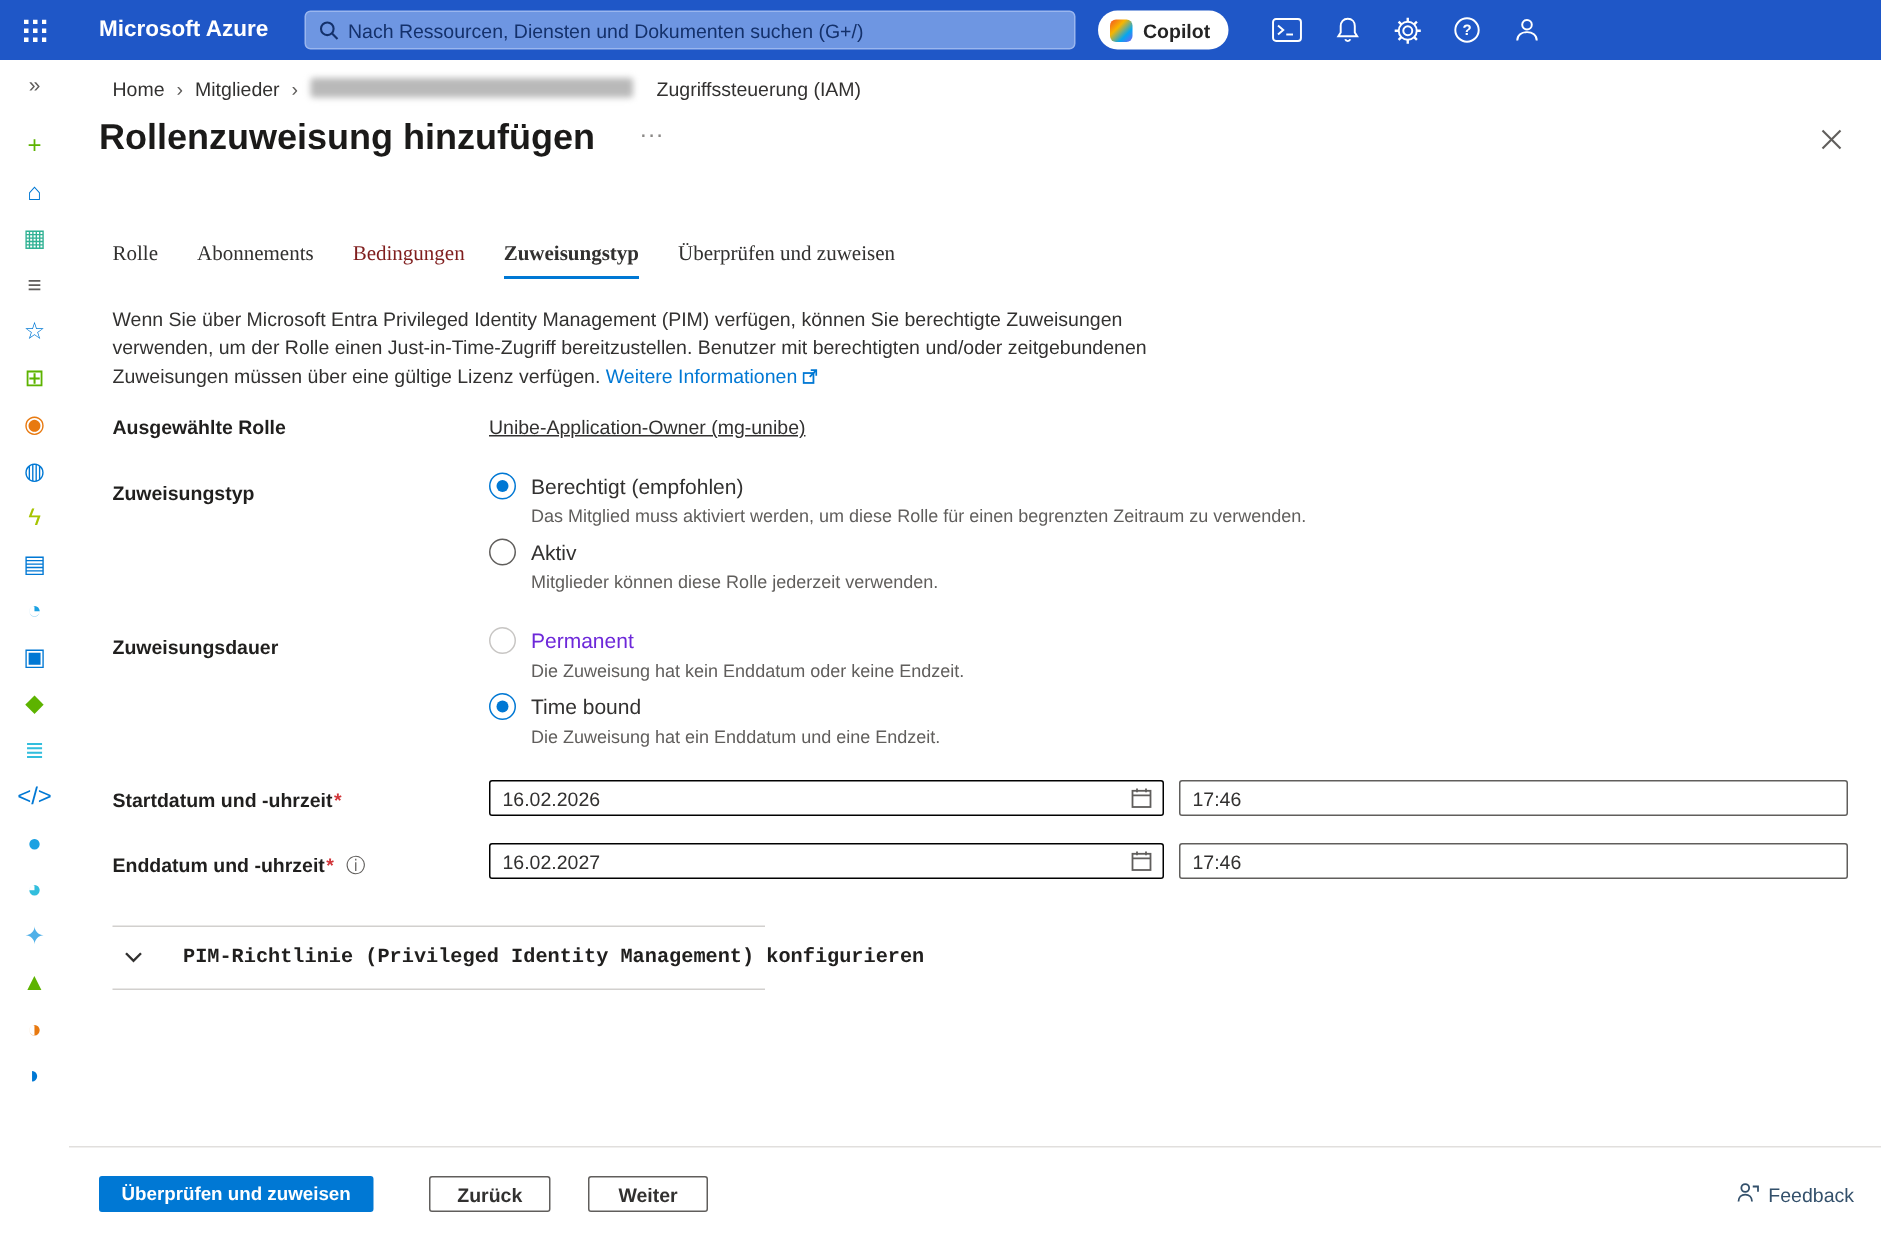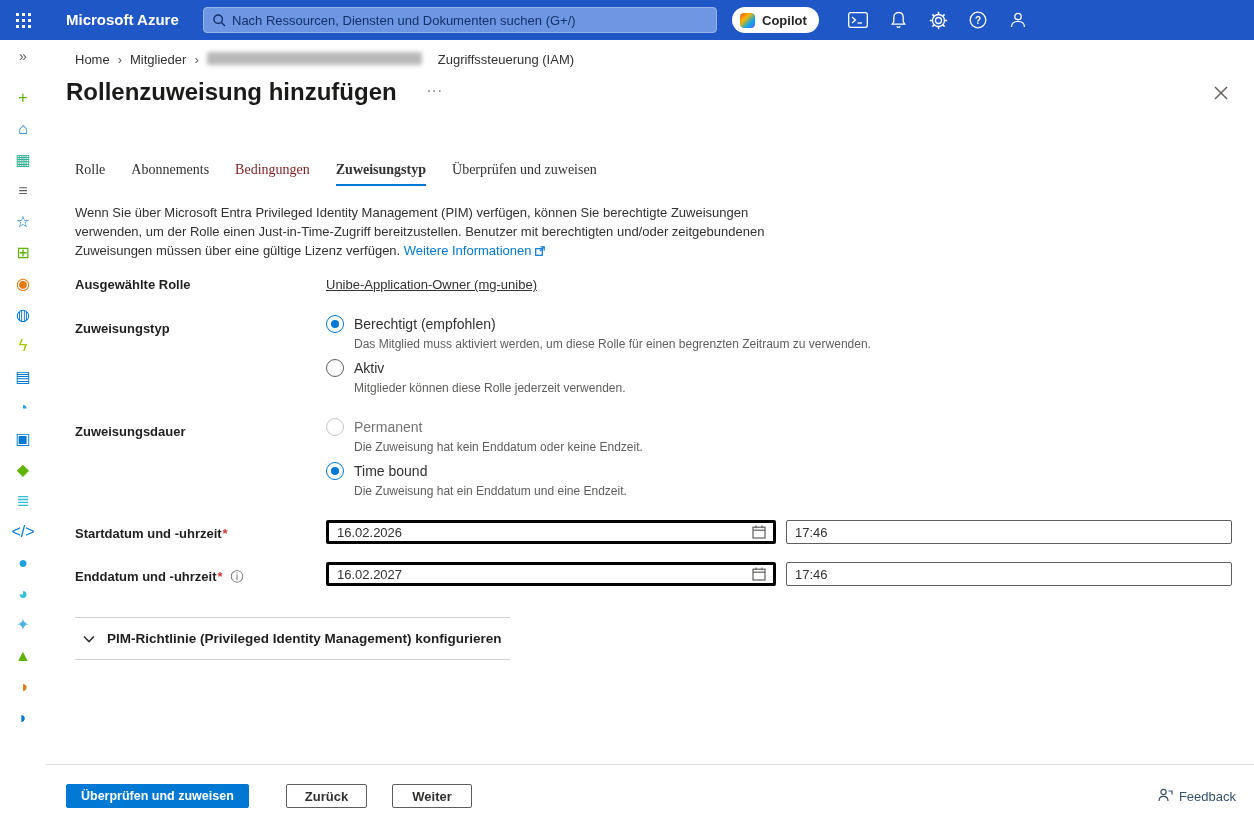--- a/index.html
+++ b/index.html
@@ -49,31 +49,31 @@
   .fvalue { position:absolute; left:326px; font-size:13px; color:#323130; }
   .req { color:#d13438; font-weight:700; margin-left:1px; }
   .info-i { color:#605e5c; font-size:13px; font-weight:400; margin-left:8px; }
 
   .radio-row { position:absolute; left:326px; display:flex; gap:10px; }
   .radio { width:18px; height:18px; border-radius:50%; border:1px solid #605e5c; background:#fff; flex:none; margin-top:0px; cursor:pointer; position:relative; }
   .radio.sel { border-color:#0078d4; }
   .radio.sel::after { content:""; position:absolute; inset:4px; border-radius:50%; background:#0078d4; }
   .radio.dis { border-color:#c8c6c4; cursor:default; }
   .r-label { font-size:14px; color:#323130; line-height:18px; }
-  .r-label.dis { color:#737373; }
+  .r-label.dis { color:#6d28d9; }
   .r-desc { font-size:12px; color:#605e5c; margin-top:4px; line-height:15px; }
 
-  .date-wrap { position:absolute; left:326px; width:450px; height:24px; border:3px solid #000000; border-radius:2px; background:#fff; display:flex; align-items:center; }
+  .date-wrap { position:absolute; left:326px; width:450px; height:24px; border:1px solid #000000; border-radius:2px; background:#fff; display:flex; align-items:center; }
   .date-wrap input { flex:1; border:none; outline:none; font-size:13px; color:#323130; padding-left:8px; font-family:inherit; background:transparent; }
   .date-wrap .cal { margin-right:7px; display:flex; cursor:pointer; }
   .time-wrap { position:absolute; left:786px; width:446px; height:24px; border:1px solid #605e5c; border-radius:2px; background:#fff; display:flex; align-items:center; }
   .time-wrap input { flex:1; border:none; outline:none; font-size:13px; color:#323130; padding-left:8px; font-family:inherit; background:transparent; }
 
   .pim-line { position:absolute; left:75px; width:435px; height:1px; background:#d2d0ce; }
-  .pim-row { position:absolute; left:83px; top:629px; display:flex; align-items:center; gap:12px; cursor:pointer; }
+  .pim-row { position:absolute; left:83px; top:629px; display:flex; align-items:center; gap:27px; cursor:pointer;font-family:Liberation Mono, monospace; }
   .pim-title { font-size:13.5px; font-weight:700; color:#201f1e; }
 
   .footer-line { position:absolute; left:46px; right:0; top:764px; height:1px; background:#e1dfdd; }
   .btn-primary { position:absolute; left:66px; top:784px; height:24px; padding:0 14px; background:#0078d4; color:#fff; border:1px solid #0078d4; border-radius:2px; font-size:12.5px; font-weight:700; cursor:pointer; font-family:inherit; }
   .btn-secondary { position:absolute; top:784px; height:24px; background:#fff; color:#323130; border:1px solid #605e5c; border-radius:2px; font-size:13px; font-weight:600; cursor:pointer; font-family:inherit; }
   .btn-back { left:286px; width:81px; }
   .btn-next { left:392px; width:80px; }
   .feedback { position:absolute; right:18px; top:788px; display:flex; align-items:center; gap:6px; color:#33506b; font-size:13px; cursor:pointer; }
 </style>
 </head>

